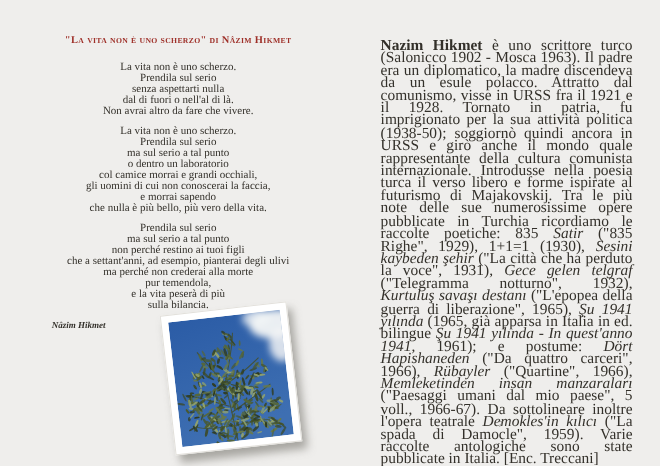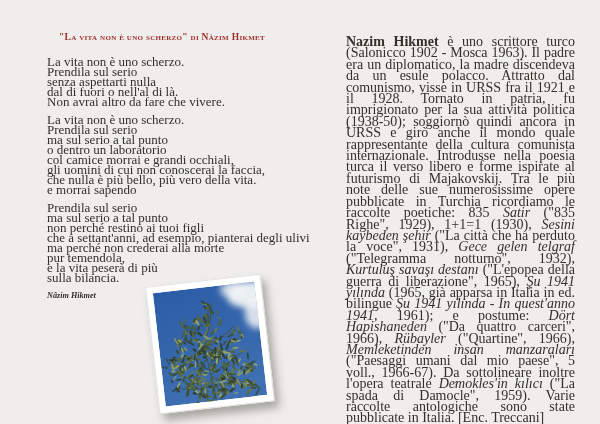--- a/index.html
+++ b/index.html
@@ -17,21 +17,21 @@
   .poem-title {
     font-size: 9.5px;
     font-weight: bold;
     font-variant: small-caps;
     letter-spacing: 0.3px;
     color: var(--red, #9e2f28);
     text-align: center;
     line-height: 10px;
     margin-bottom: 15px;
   }
-  .poem { font-size: 13px; line-height: 10px; }
+  .poem { font-size: 10px; line-height: 10px; text-align: center; }
   .stanza { margin-bottom: 8px; }
   .pline { white-space: nowrap; }
   .signature { font-size: 8.2px; line-height: 10px; font-weight: bold; font-style: italic; }
 
   
   .photo {
     position: absolute;
     left: 152px; top: 280px;
     width: 116px; height: 128px;
     background: #ffffff;
@@ -77,22 +77,22 @@
           <div class="pline">dal di fuori o nell'al di là.</div>
           <div class="pline">Non avrai altro da fare che vivere.</div>
         </div>
         <div class="stanza">
           <div class="pline">La vita non è uno scherzo.</div>
           <div class="pline">Prendila sul serio</div>
           <div class="pline">ma sul serio a tal punto</div>
           <div class="pline">o dentro un laboratorio</div>
           <div class="pline">col camice morrai e grandi occhiali,</div>
           <div class="pline">gli uomini di cui non conoscerai la faccia,</div>
+          <div class="pline">e morrai sapendo</div>
           <div class="pline">che nulla è più bello, più vero della vita.</div>
-          <div class="pline">e morrai sapendo</div>
         </div>
         <div class="stanza">
           <div class="pline">Prendila sul serio</div>
           <div class="pline">ma sul serio a tal punto</div>
           <div class="pline">non perché restino ai tuoi figli</div>
           <div class="pline">che a settant'anni, ad esempio, pianterai degli ulivi</div>
           <div class="pline">ma perché non crederai alla morte</div>
           <div class="pline">pur temendola,</div>
           <div class="pline">e la vita peserà di più</div>
           <div class="pline">sulla bilancia.</div>

